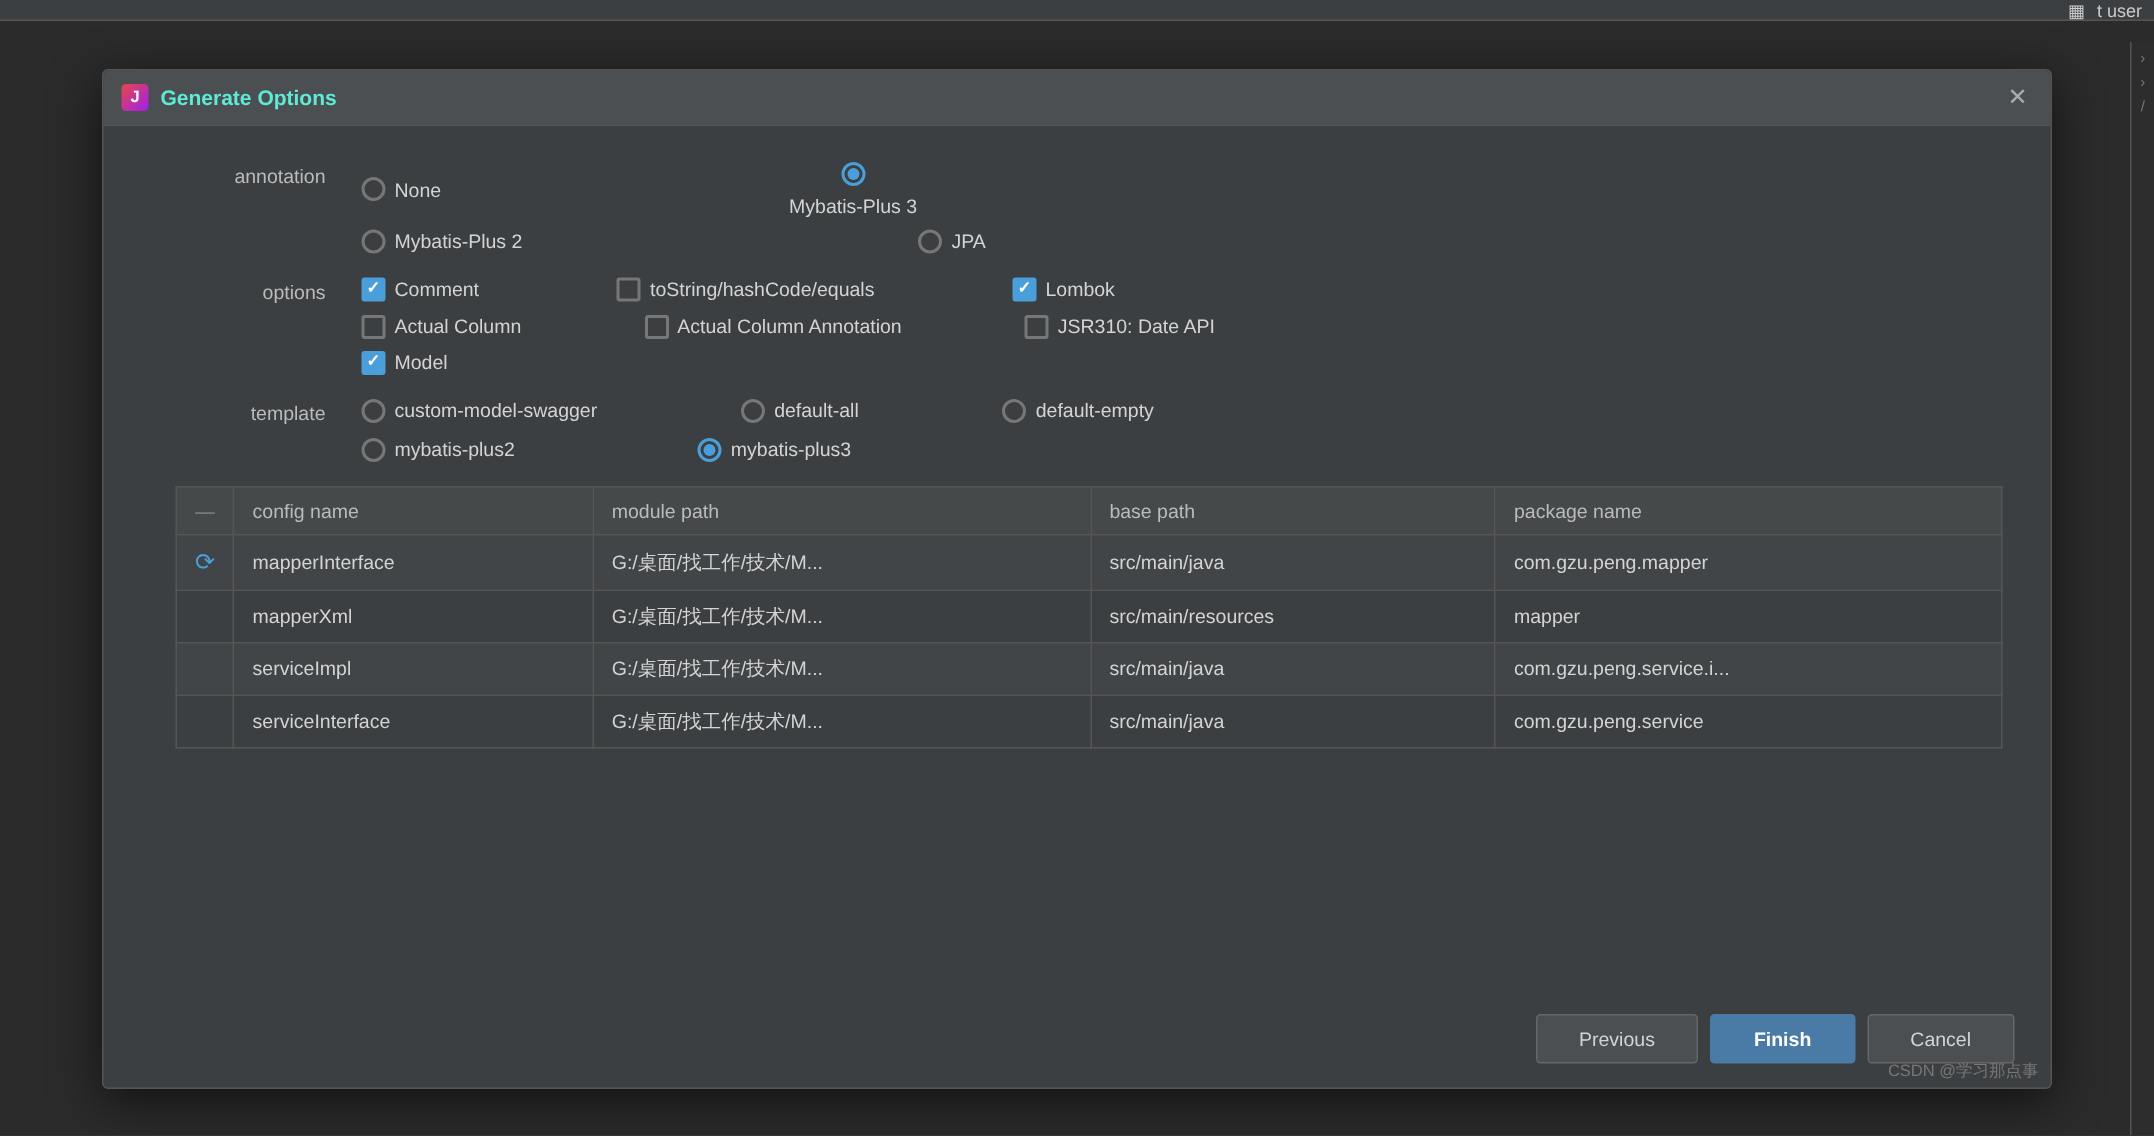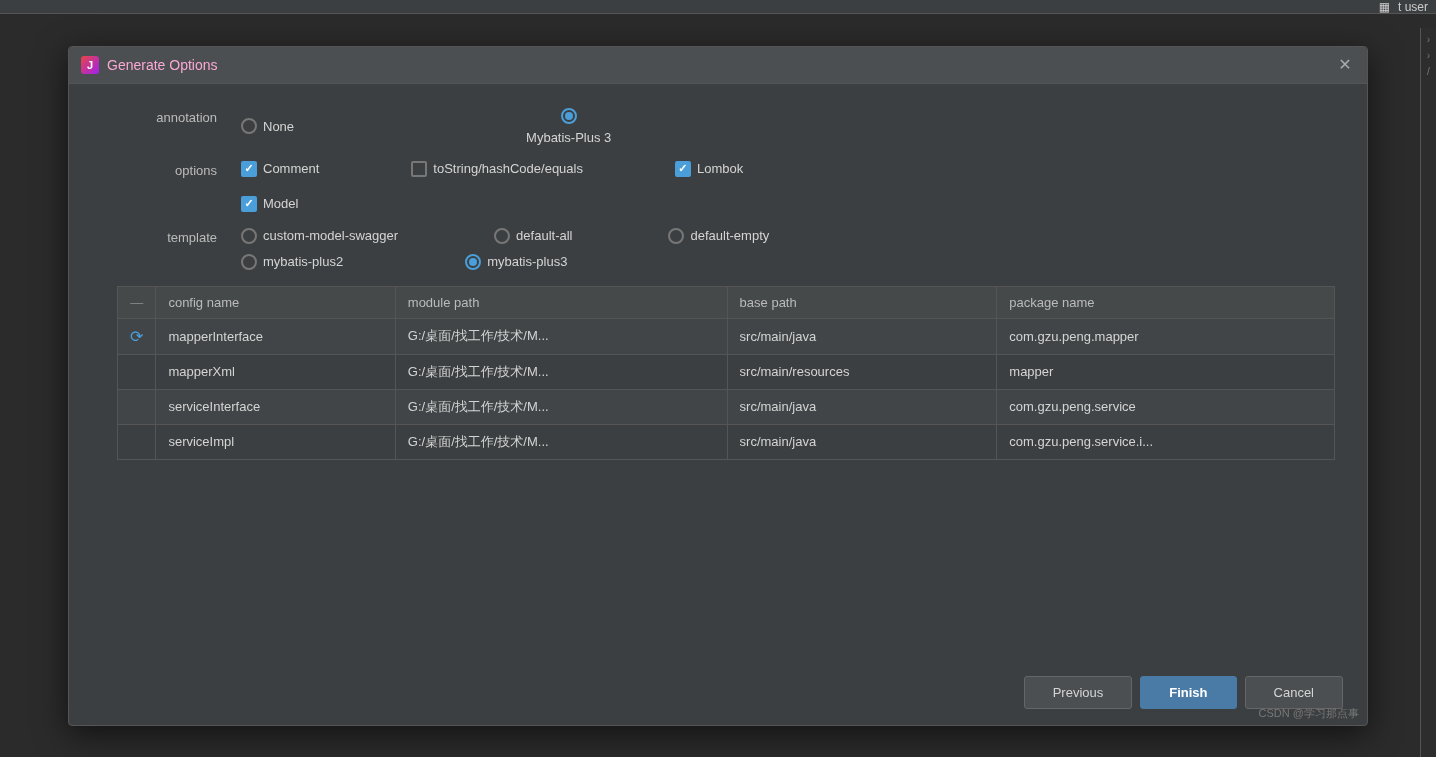--- a/index.html
+++ b/index.html
@@ -75,22 +75,22 @@
       display: flex;
       align-items: center;
       justify-content: center;
       font-size: 11px;
       font-weight: bold;
       color: white;
     }
 
     .dialog-title {
       font-size: 14px;
-      color: #f9a8d4;
-      font-weight: normal;
+      color: #5eead4;
+      font-weight: bold;
     }
 
     .close-btn {
       width: 20px;
       height: 20px;
       background: none;
       border: none;
       color: #aaa;
       cursor: pointer;
       font-size: 16px;
@@ -355,20 +355,37 @@
 
           <div class="radio-item" style="margin-left: 200px; flex-direction: column;">
             <div class="radio-outer checked">
               <div class="radio-inner"></div>
             </div>
             <span class="radio-label">Mybatis-Plus 3</span>
           </div>
         </div>
       </div>
 
+      <div class="form-row" style="margin-top: -8px;">
+        <div class="form-label"></div>
+        <div class="form-controls">
+
+          <div class="radio-item">
+            <div class="radio-outer">
+            </div>
+            <span class="radio-label">Mybatis-Plus 2</span>
+          </div>
+
+          <div class="radio-item" style="margin-left: 232px;">
+            <div class="radio-outer">
+            </div>
+            <span class="radio-label">JPA</span>
+          </div>
+        </div>
+      </div>
 
       <div class="form-row">
         <div class="form-label">options</div>
         <div class="form-controls">
 
           <div class="checkbox-item">
             <div class="checkbox-box checked">
               <span class="checkbox-check">✓</span>
             </div>
             <span class="checkbox-label">Comment</span>
@@ -384,20 +401,40 @@
             <div class="checkbox-box checked">
               <span class="checkbox-check">✓</span>
             </div>
             <span class="checkbox-label">Lombok</span>
           </div>
         </div>
       </div>
 
       <div class="form-row" style="margin-top: -8px;">
         <div class="form-label"></div>
+        <div class="form-controls">
+
+          <div class="checkbox-item">
+            <div class="checkbox-box">
+            </div>
+            <span class="checkbox-label">Actual Column</span>
+          </div>
+
+          <div class="checkbox-item" style="margin-left: 50px;">
+            <div class="checkbox-box">
+            </div>
+            <span class="checkbox-label">Actual Column Annotation</span>
+          </div>
+
+          <div class="checkbox-item" style="margin-left: 50px;">
+            <div class="checkbox-box">
+            </div>
+            <span class="checkbox-label">JSR310: Date API</span>
+          </div>
+        </div>
       </div>
 
       <div class="form-row" style="margin-top: -8px;">
         <div class="form-label"></div>
         <div class="form-controls">
 
           <div class="checkbox-item">
             <div class="checkbox-box checked">
               <span class="checkbox-check">✓</span>
             </div>
@@ -465,31 +502,31 @@
             </tr>
             <tr>
               <td class="icon-col"></td>
               <td>mapperXml</td>
               <td>G:/桌面/找工作/技术/M...</td>
               <td>src/main/resources</td>
               <td>mapper</td>
             </tr>
             <tr>
               <td class="icon-col"></td>
+              <td>serviceImpl</td>
+              <td>G:/桌面/找工作/技术/M...</td>
+              <td>src/main/java</td>
+              <td>com.gzu.peng.service.i...</td>
+            </tr>
+            <tr>
+              <td class="icon-col"></td>
               <td>serviceInterface</td>
               <td>G:/桌面/找工作/技术/M...</td>
               <td>src/main/java</td>
               <td>com.gzu.peng.service</td>
-            </tr>
-            <tr>
-              <td class="icon-col"></td>
-              <td>serviceImpl</td>
-              <td>G:/桌面/找工作/技术/M...</td>
-              <td>src/main/java</td>
-              <td>com.gzu.peng.service.i...</td>
             </tr>
           </tbody>
       </table>
 
     </div>
 
     <div class="dialog-footer">
       <button class="btn btn-default">Previous</button>
       <button class="btn btn-primary">Finish</button>
       <button class="btn btn-default">Cancel</button>

